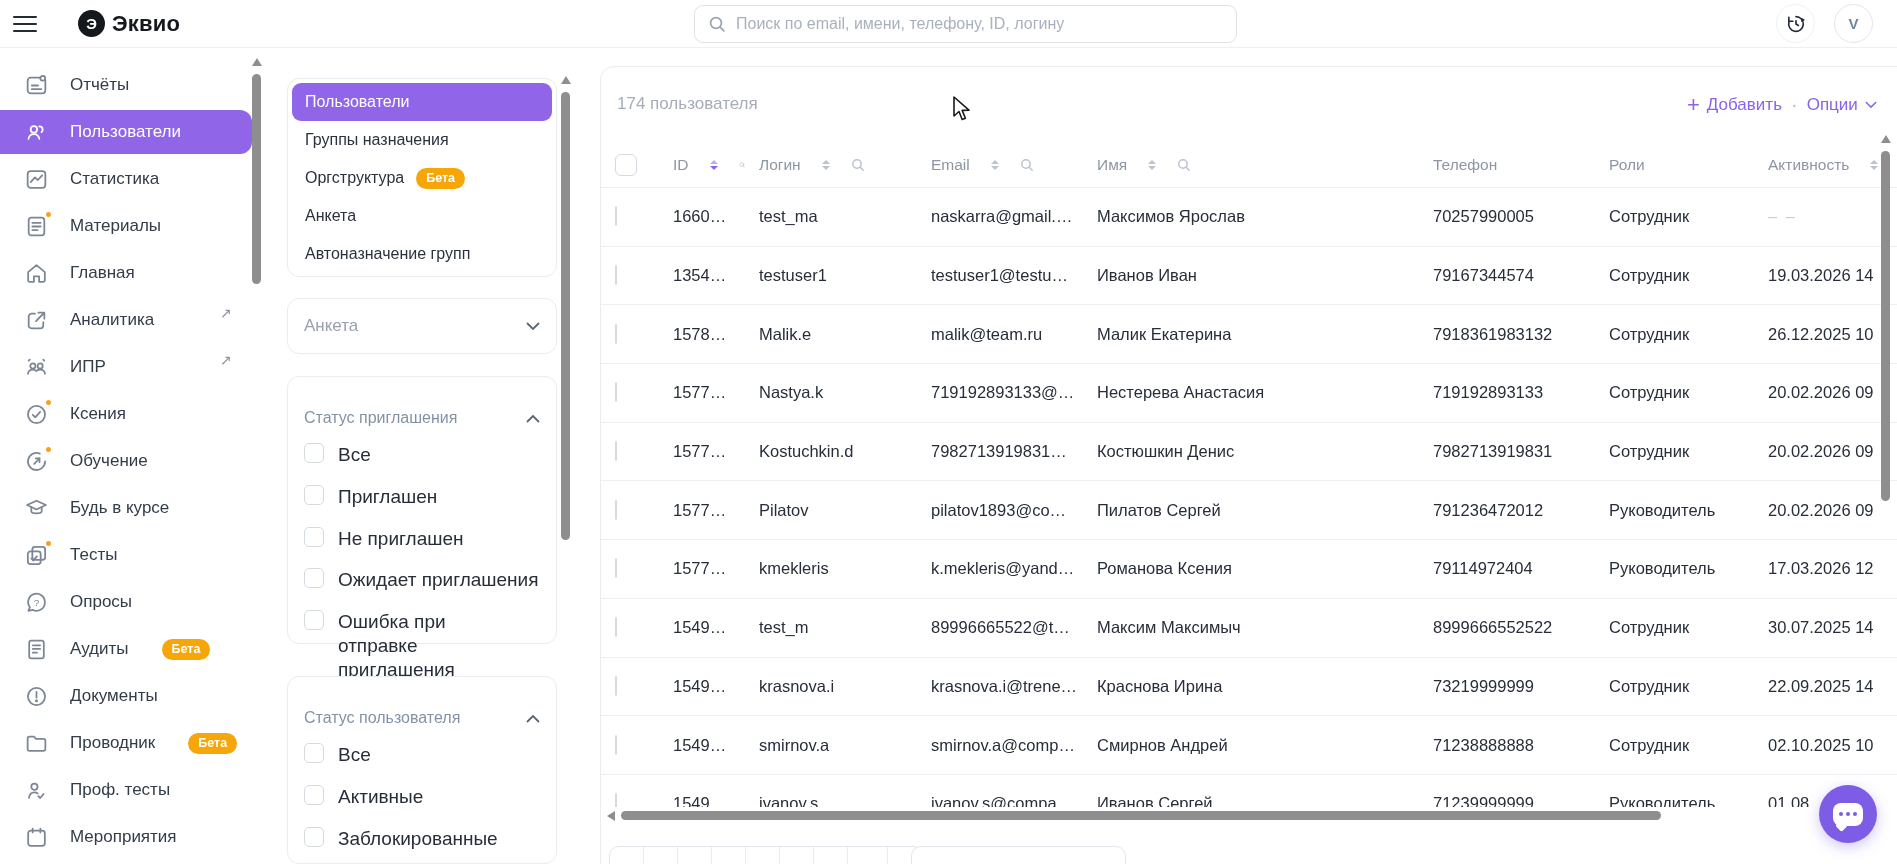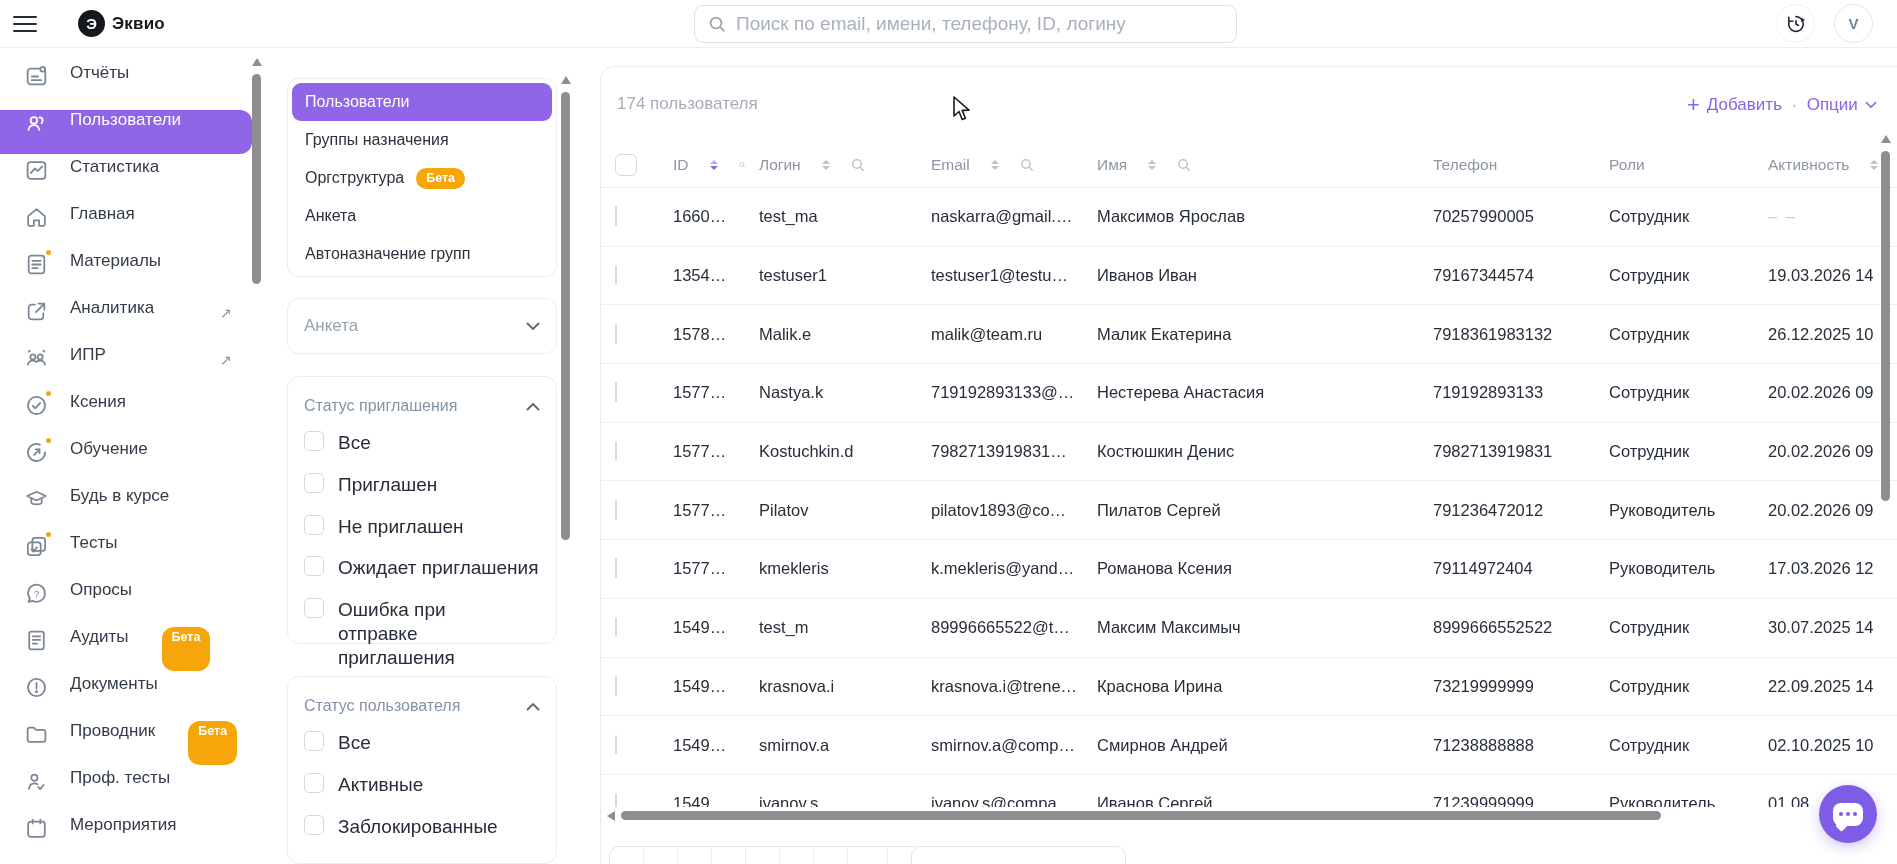--- a/index.html
+++ b/index.html
@@ -11,37 +11,37 @@
   svg { display:block; }
 
   
   .topbar { position:absolute; top:0; left:0; right:0; height:48px; background:#fff;
             border-bottom:1px solid #edeff2; z-index:20; }
   .burger { position:absolute; left:13px; top:16px; width:24px; height:16px; cursor:pointer; }
   .burger span { display:block; height:2.2px; background:#232b36; border-radius:2px; margin-bottom:4.6px; }
   .logo { position:absolute; left:78px; top:10px; display:flex; align-items:center; gap:7px; }
   .logo-mark { width:27px; height:27px; border-radius:50%; background:#15181d; color:#fff;
                display:flex; align-items:center; justify-content:center; font-weight:700; font-size:15px; }
-  .logo-text { font-weight:700; font-size:17px; color:#15181d; letter-spacing:.2px; }
+  .logo-text { font-weight:700; font-size:22px; color:#15181d; letter-spacing:.2px; }
   .search { position:absolute; left:694px; top:5px; width:543px; height:38px;
             border:1px solid #dfe3e9; border-radius:9px; display:flex; align-items:center;
             padding:0 13px; gap:10px; background:#fff; }
-  .search input { border:none; outline:none; flex:1; font-size:19px; color:#000000;
+  .search input { border:none; outline:none; flex:1; font-size:16px; color:#000000;
                   font-family:"Liberation Sans",sans-serif; background:transparent; }
   .search input::placeholder { color:#a9b1bc; }
   .round-btn { position:absolute; top:4px; width:39px; height:39px; border-radius:50%;
                border:1px solid #eef1f5; background:#fff; display:flex; align-items:center;
                justify-content:center; cursor:pointer; }
   .avatar { position:absolute; top:4px; width:39px; height:39px; border-radius:50%;
             border:1px solid #e1e7ee; background:#fff; display:flex; align-items:center;
             justify-content:center; font-weight:700; font-size:15px; color:#70849f; cursor:pointer; }
 
   
   .sidebar { position:absolute; top:48px; left:0; width:286px; bottom:0; padding-top:15px; background:#fff; }
-  .nav-item { width:252px; height:44px; margin-bottom:3px; display:flex; 
+  .nav-item { width:252px; height:44px; margin-bottom:3px; display:flex; align-items:center;
               padding-left:23px; gap:21px; position:relative; cursor:pointer;
               border-radius:0 12px 12px 0; }
   .nav-item.selected { background:#9065e8; }
   .nav-item.selected .nav-label { color:#fff; }
   .nav-item.selected .nav-icon { color:#fff; }
   .nav-icon { width:26px; height:26px; color:#7d8694; position:relative; flex:none;
               display:flex; align-items:center; justify-content:center; }
   .nav-label { font-size:17px; color:#333c49; white-space:nowrap; }
   .ndot { position:absolute; top:-3px; right:-4px; width:9px; height:9px; border-radius:50%;
           background:#f6a31c; border:2px solid #fff; }
@@ -60,21 +60,21 @@
   
   .fcard { position:absolute; left:287px; width:270px; background:#fff;
            border:1px solid #e9ecf0; border-radius:12px; }
   .tabs-card { top:78px; height:199px; padding:4px; }
   .ftab { height:38px; display:flex; align-items:center; padding:0 13px; font-size:16px;
           color:#2b323d; border-radius:9px; cursor:pointer; white-space:nowrap; }
   .ftab.selected { background:#9065e8; color:#fff; }
   .select-card { top:298px; height:56px; display:flex; align-items:center;
                  justify-content:space-between; padding:0 16px; cursor:pointer; }
   .select-label { font-size:17px; color:#98a1ad; }
-  .group-card { padding:12px 16px; }
+  .group-card { padding:24px 16px; }
   .invite-card { top:376px; height:268px; }
   .user-card { top:676px; height:188px; }
   .ftitle-row { display:flex; justify-content:space-between; align-items:center;
                 color:#8492a6; font-size:16px; margin:8px 0 16px; cursor:pointer; }
   .check-row { display:flex; align-items:flex-start; gap:14px; margin-bottom:18px;
                font-size:19px; color:#272e3a; cursor:pointer; line-height:1.25; }
   .cbox { width:20px; height:20px; border:1.5px solid #d5dae1; border-radius:5px;
           background:#fff; flex:none; cursor:pointer; }
 
   
@@ -197,35 +197,35 @@
           <rect x="3.5" y="4" width="17" height="16" rx="3"></rect>
           <path d="M6.5 14.5l4-4.5 2.8 2.5 4.2-4.5"></path>
         </svg>
     </span>
     <span class="nav-label">Статистика</span>
   </div>
 
   <div class="nav-item">
     <span class="nav-icon">
       <svg width="25" height="25" viewBox="0 0 24 24" fill="none" stroke="currentColor" stroke-width="1.7" stroke-linecap="round" stroke-linejoin="round">
-          <path d="M4 10.7L12 4l8 6.7v8.1a1.2 1.2 0 0 1-1.2 1.2h-4.3v-5.2H9.5V20H5.2A1.2 1.2 0 0 1 4 18.8z"></path>
-        </svg>
-    </span>
-    <span class="nav-label">Главная</span>
-  </div>
-
-  <div class="nav-item">
-    <span class="nav-icon">
-      <svg width="25" height="25" viewBox="0 0 24 24" fill="none" stroke="currentColor" stroke-width="1.7" stroke-linecap="round" stroke-linejoin="round">
           <rect x="4.5" y="3.5" width="15" height="17" rx="2.5"></rect>
           <path d="M8 8.5h8M8 12h8M8 15.5h5"></path>
         </svg>
       <span class="ndot"></span>
     </span>
     <span class="nav-label">Материалы</span>
+  </div>
+
+  <div class="nav-item">
+    <span class="nav-icon">
+      <svg width="25" height="25" viewBox="0 0 24 24" fill="none" stroke="currentColor" stroke-width="1.7" stroke-linecap="round" stroke-linejoin="round">
+          <path d="M4 10.7L12 4l8 6.7v8.1a1.2 1.2 0 0 1-1.2 1.2h-4.3v-5.2H9.5V20H5.2A1.2 1.2 0 0 1 4 18.8z"></path>
+        </svg>
+    </span>
+    <span class="nav-label">Главная</span>
   </div>
 
   <div class="nav-item">
     <span class="nav-icon">
       <svg width="25" height="25" viewBox="0 0 24 24" fill="none" stroke="currentColor" stroke-width="1.7" stroke-linecap="round" stroke-linejoin="round">
           <path d="M10.5 5.5H7.2A2.7 2.7 0 0 0 4.5 8.2v8.6a2.7 2.7 0 0 0 2.7 2.7h8.6a2.7 2.7 0 0 0 2.7-2.7v-3.3"></path>
           <path d="M13.8 4.5h5.7v5.7"></path>
           <path d="M19.2 4.8l-7.7 7.7"></path>
         </svg>
     </span>

